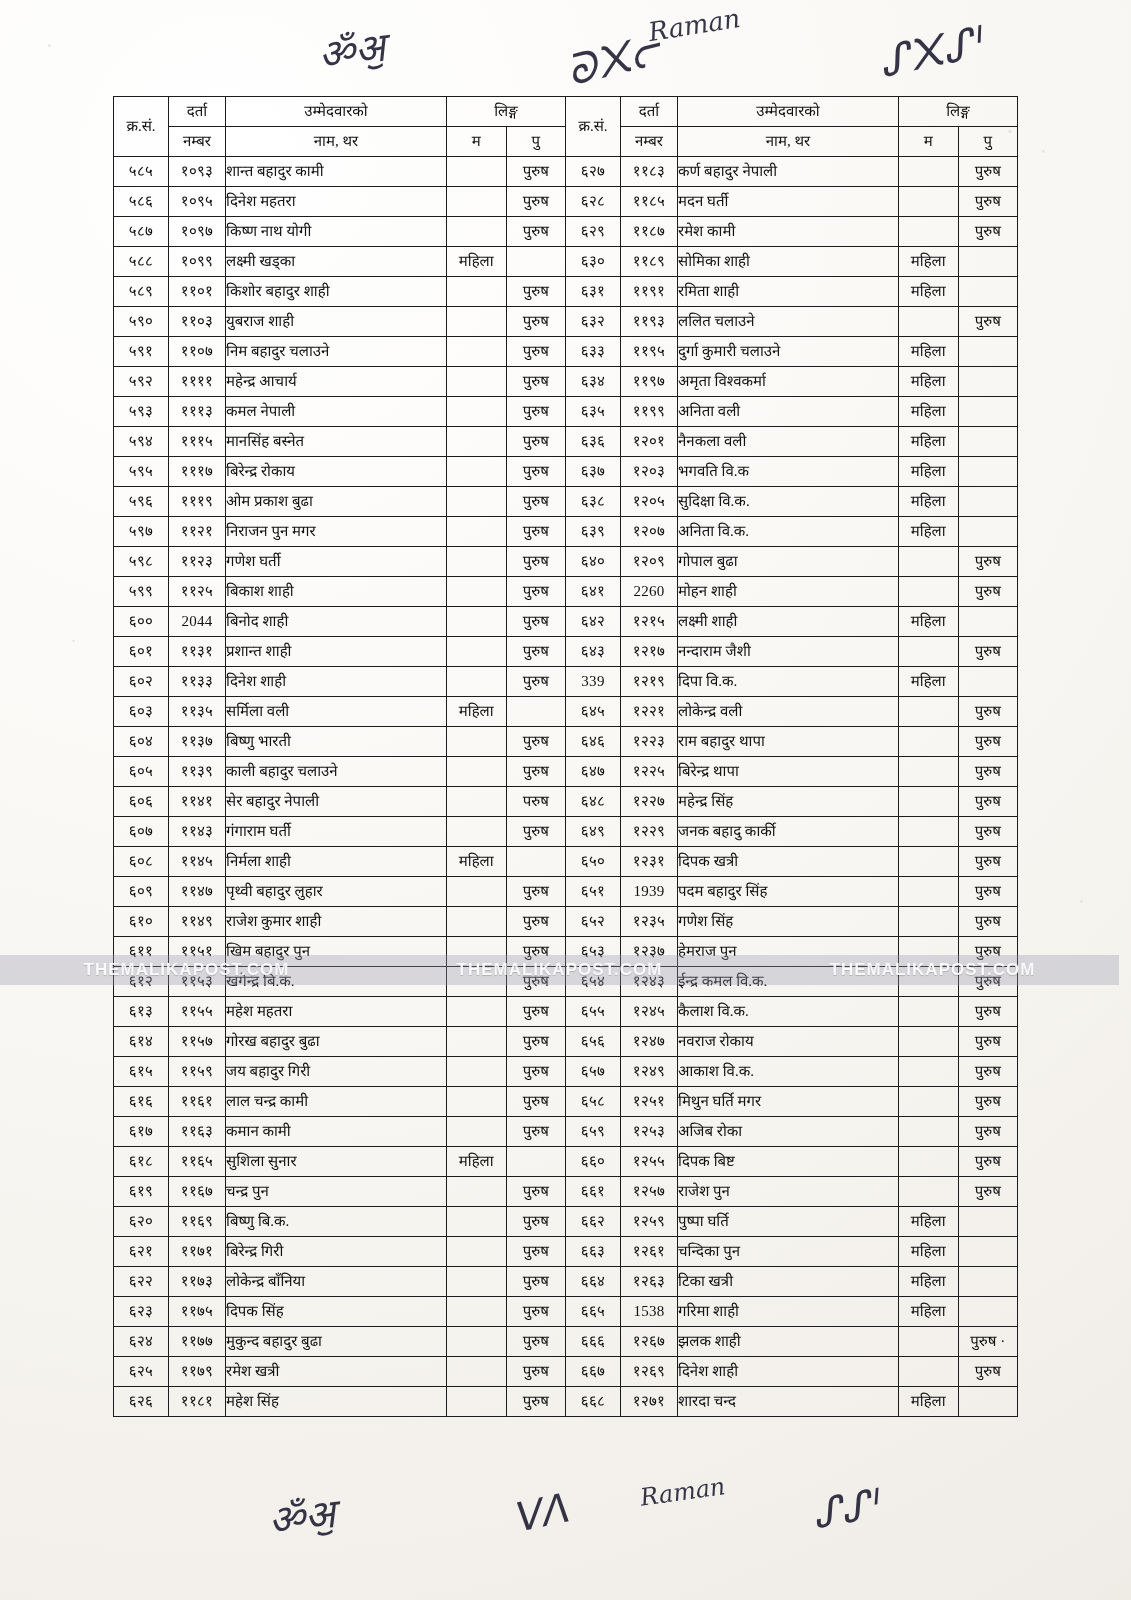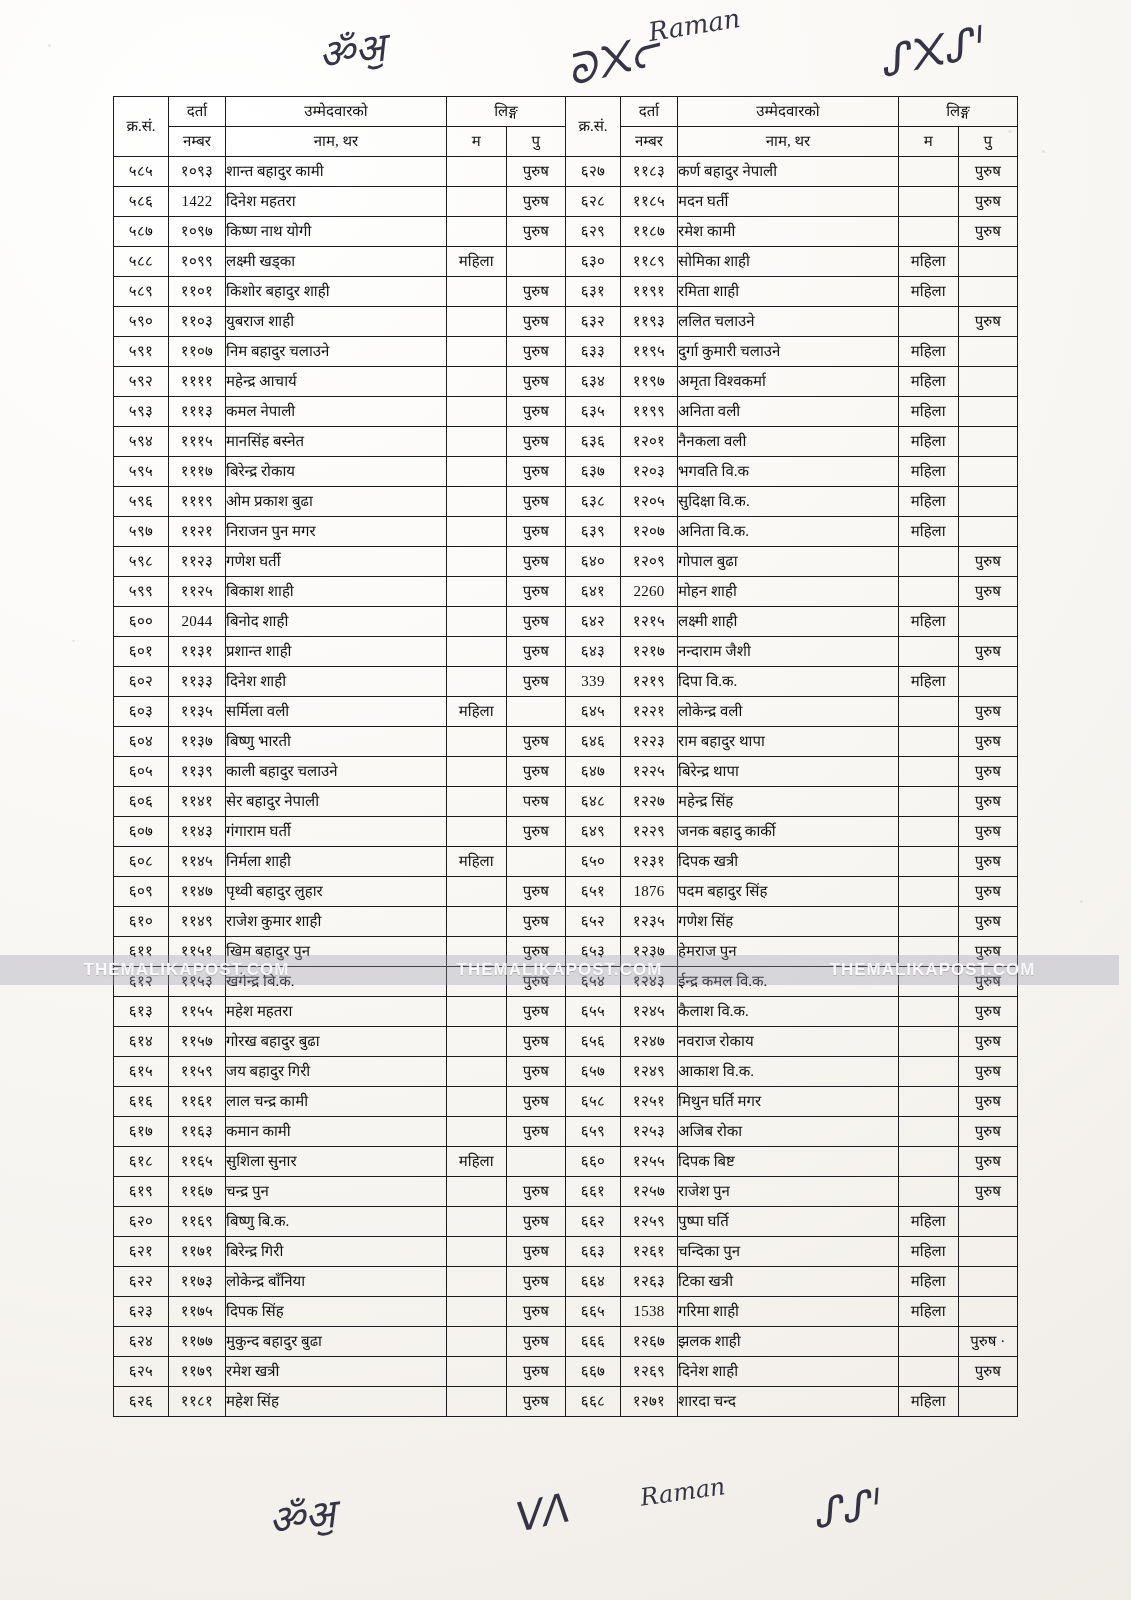--- a/index.html
+++ b/index.html
@@ -124,21 +124,21 @@
           <td class="c-f gend"></td>
           <td class="c-m gend">पुरुष</td>
           <td class="c-sn num">६२७</td>
           <td class="c-reg num">११८३</td>
           <td class="c-name nm">कर्ण बहादुर नेपाली</td>
           <td class="c-f gend"></td>
           <td class="c-m gend">पुरुष</td>
         </tr>
         <tr>
           <td class="c-sn num">५८६</td>
-          <td class="c-reg num">1422</td>
+          <td class="c-reg num">१०९५</td>
           <td class="c-name nm">दिनेश महतरा</td>
           <td class="c-f gend"></td>
           <td class="c-m gend">पुरुष</td>
           <td class="c-sn num">६२८</td>
           <td class="c-reg num">११८५</td>
           <td class="c-name nm">मदन घर्ती</td>
           <td class="c-f gend"></td>
           <td class="c-m gend">पुरुष</td>
         </tr>
         <tr>
@@ -405,21 +405,21 @@
           <td class="c-f gend"></td>
           <td class="c-m gend">पुरुष</td>
         </tr>
         <tr>
           <td class="c-sn num">६०९</td>
           <td class="c-reg num">११४७</td>
           <td class="c-name nm">पृथ्वी बहादुर लुहार</td>
           <td class="c-f gend"></td>
           <td class="c-m gend">पुरुष</td>
           <td class="c-sn num">६५१</td>
-          <td class="c-reg num">1876</td>
+          <td class="c-reg num">1939</td>
           <td class="c-name nm">पदम बहादुर सिंह</td>
           <td class="c-f gend"></td>
           <td class="c-m gend">पुरुष</td>
         </tr>
         <tr>
           <td class="c-sn num">६१०</td>
           <td class="c-reg num">११४९</td>
           <td class="c-name nm">राजेश कुमार शाही</td>
           <td class="c-f gend"></td>
           <td class="c-m gend">पुरुष</td>

